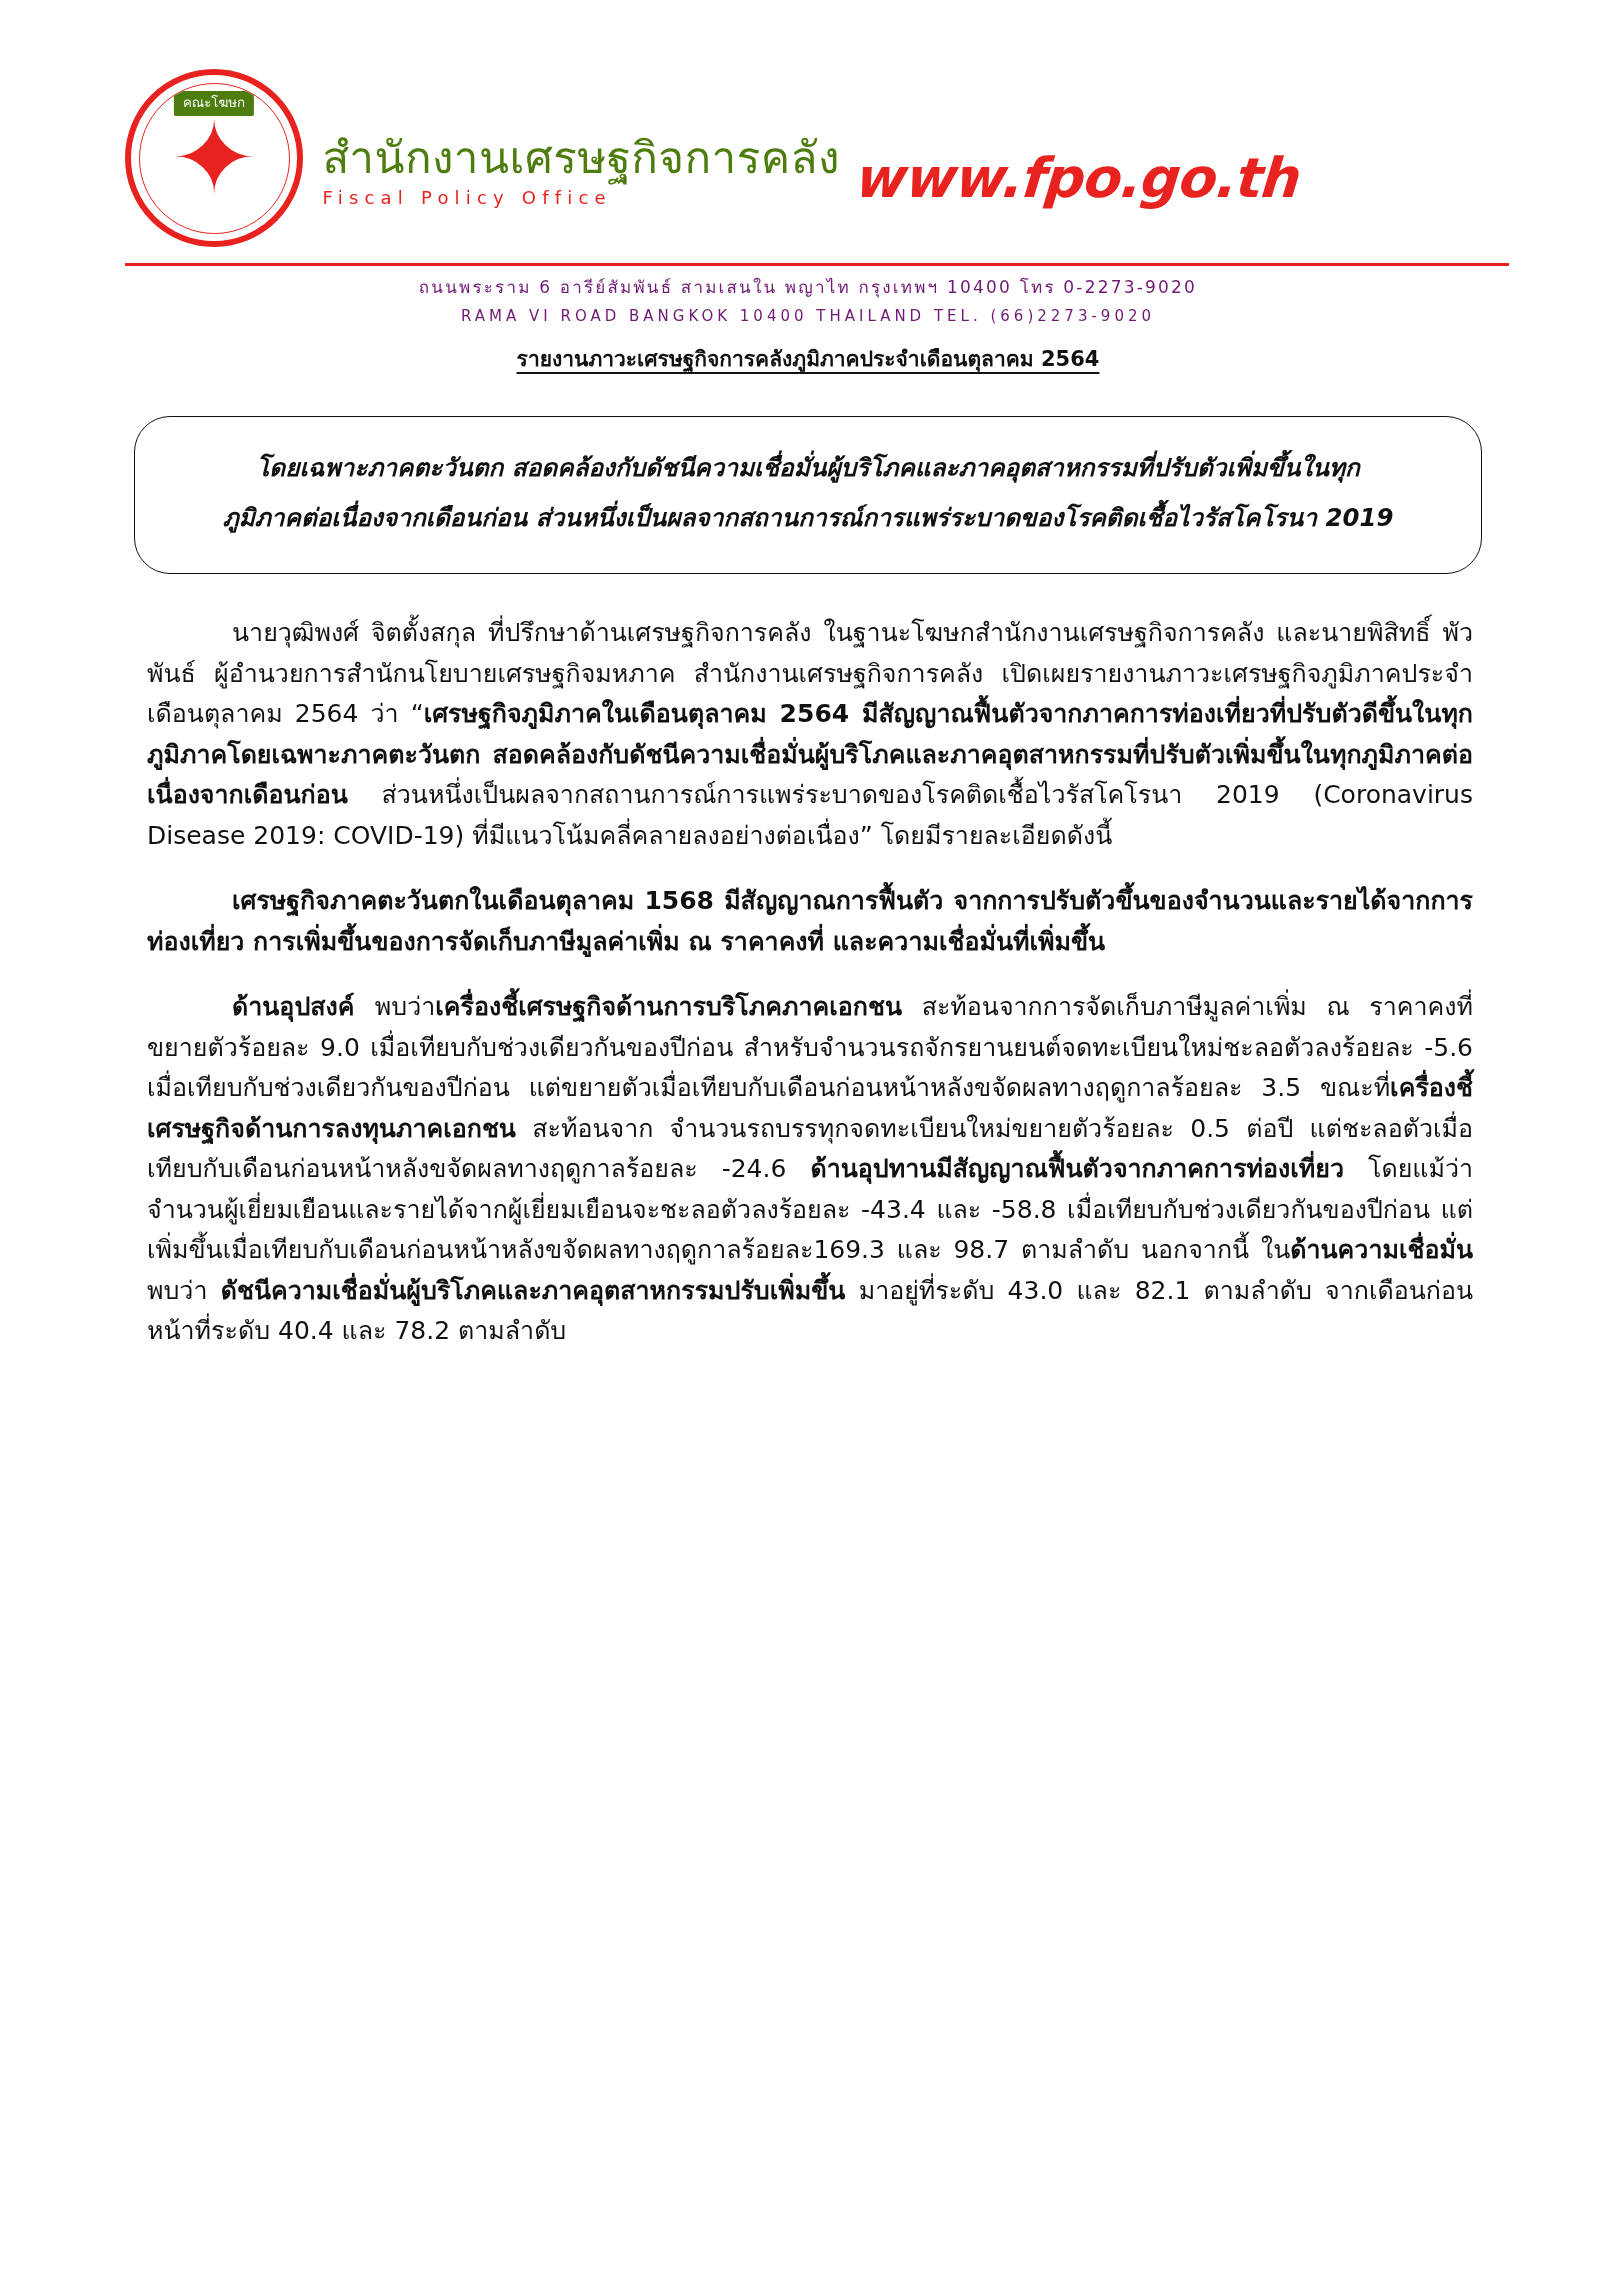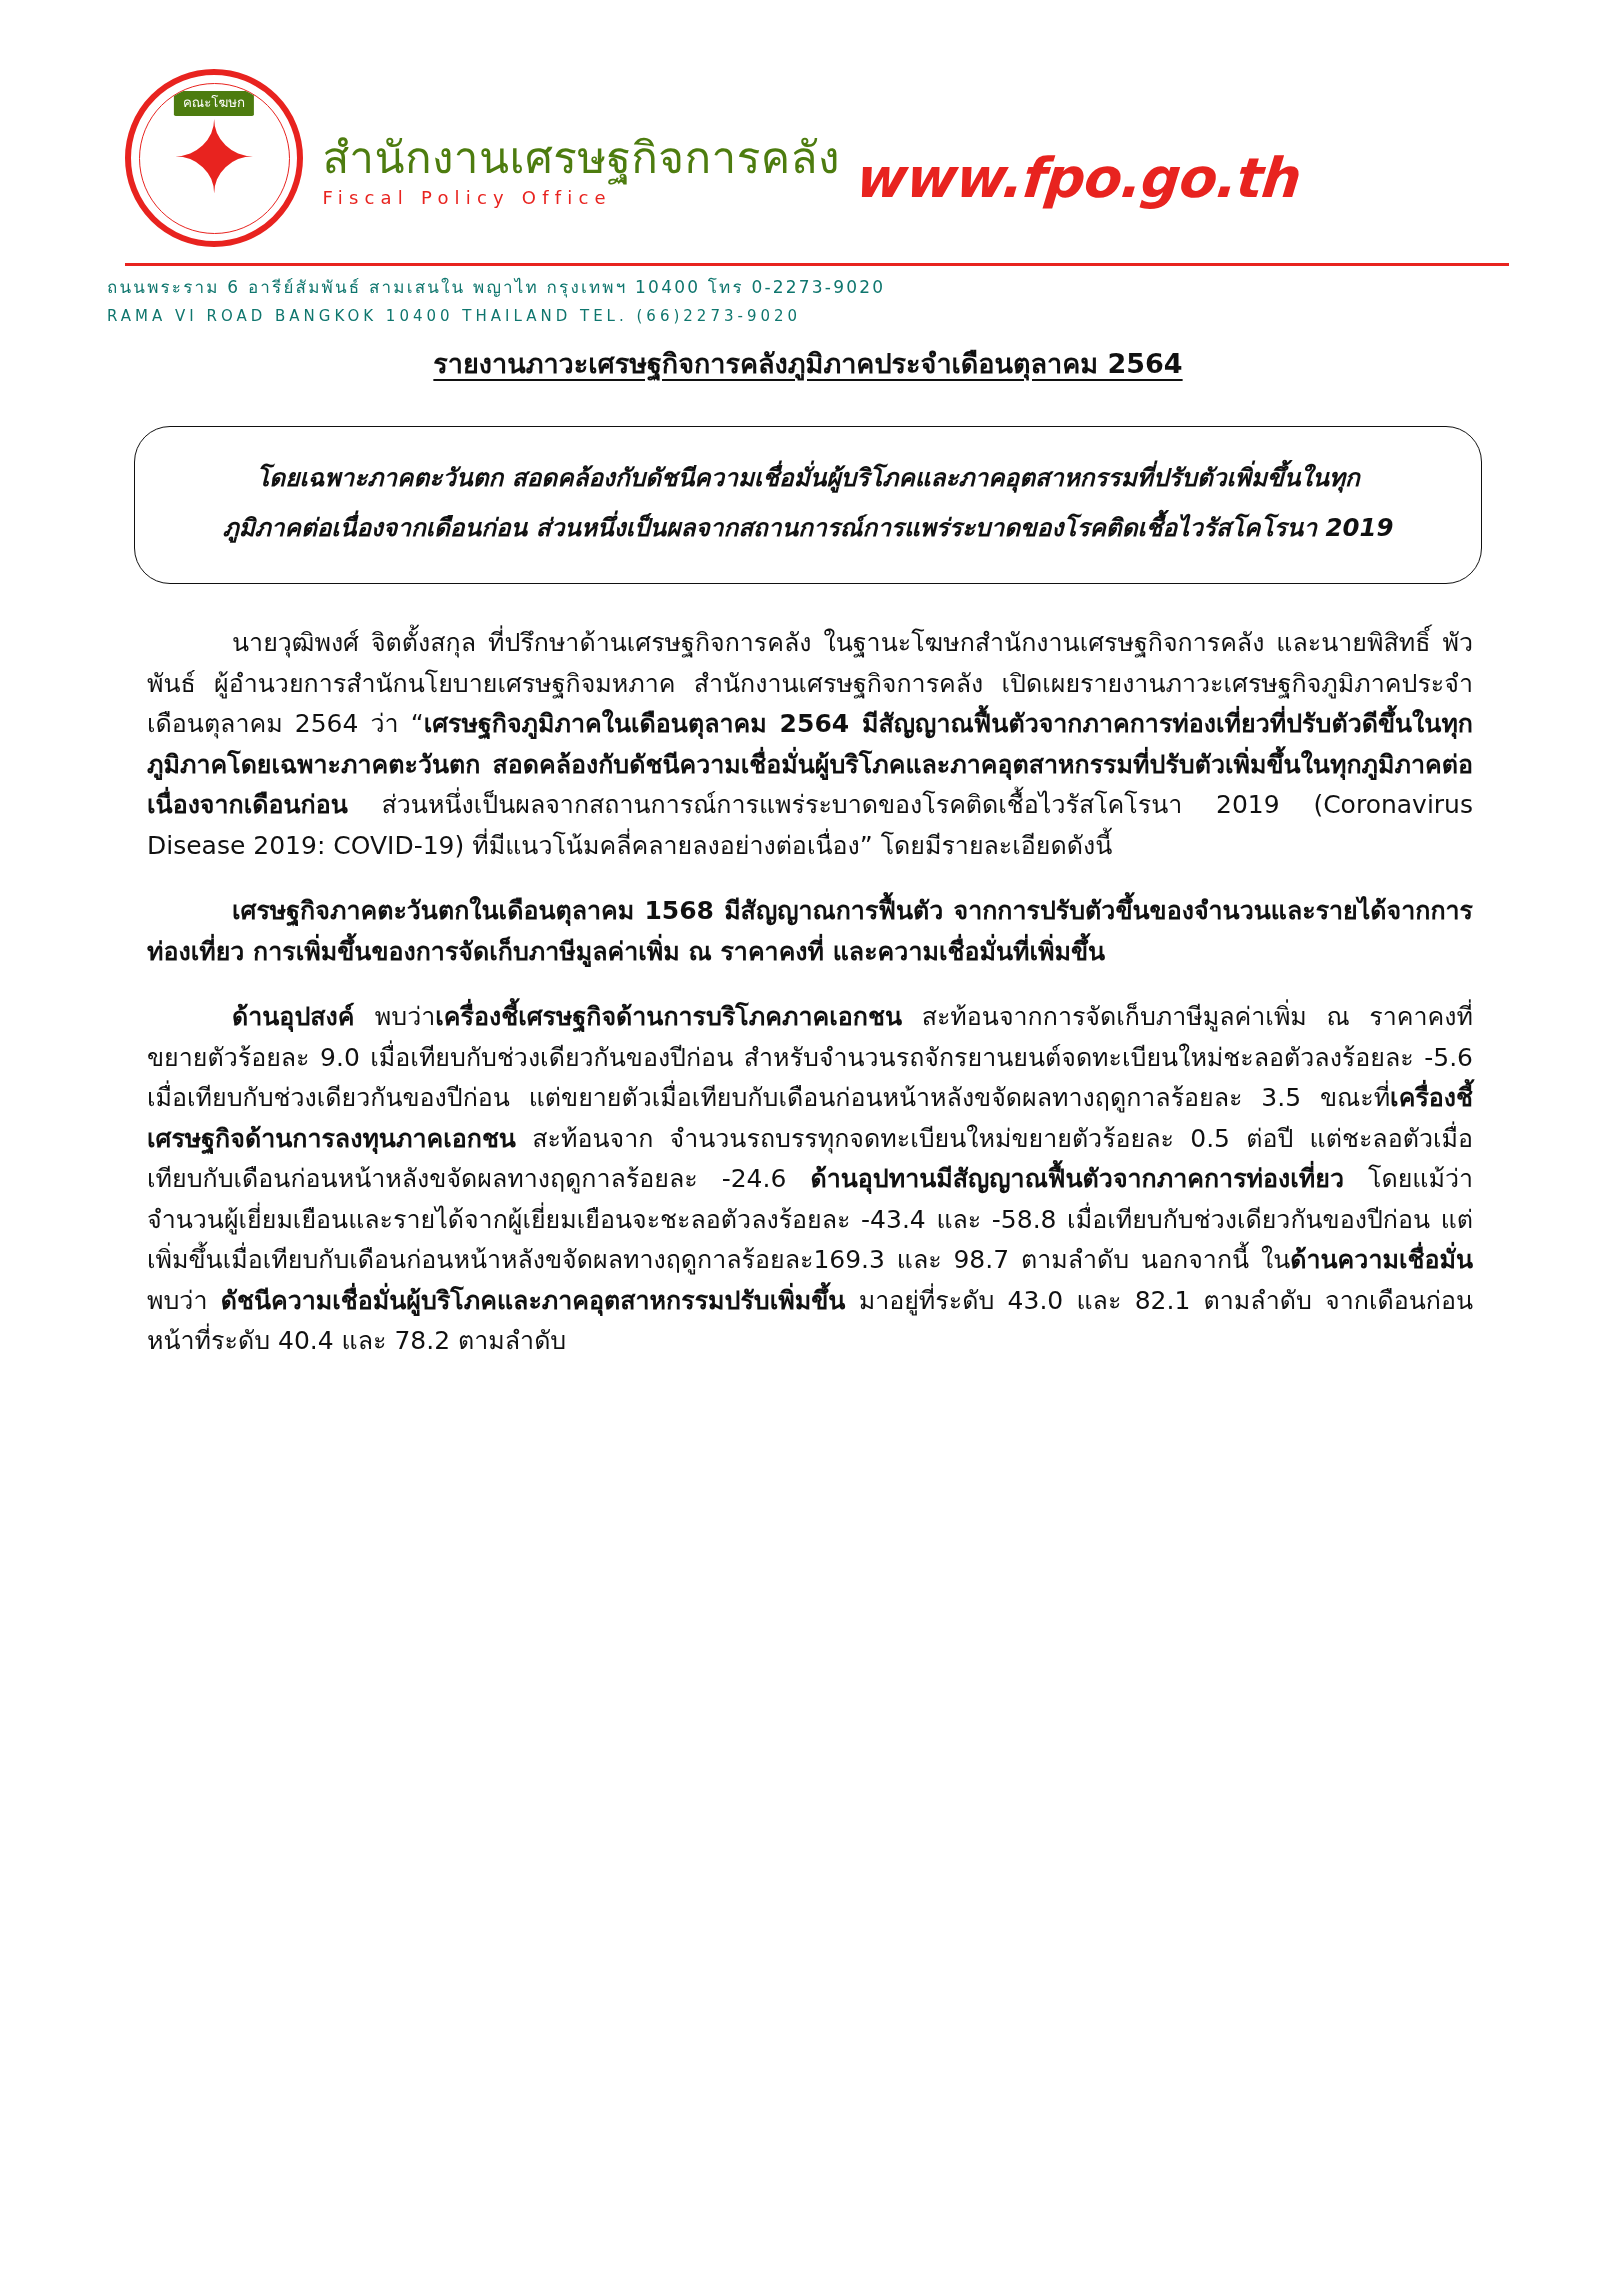--- a/index.html
+++ b/index.html
@@ -111,22 +111,22 @@
     left: 18px;
     right: 0;
     top: 210px;
     height: 2.7px;
     background: #e8231f;
   }
   .addr-th, .addr-en {
     position: absolute;
     left: 0;
     right: 0;
-    text-align: left;
-    color: #0f766e;
+    text-align: center;
+    color: #701a75;
     white-space: nowrap;
   }
   .addr-th {
     top: 220px;
     font-size: 17px;
     letter-spacing: 2.2px;
   }
   .addr-en {
     top: 254px;
     font-size: 15px;
@@ -137,21 +137,21 @@
   .meta-row {
     display: flex;
     justify-content: space-between;
     align-items: baseline;
     margin-top: 98px;
     font-size: 26px;
     padding: 0 36px 0 44px;
   }
   .doc-title {
     text-align: center;
-    font-size: 27px;
+    font-size: 21px;
     font-weight: bold;
     margin-top: 23px;
     text-decoration: underline;
     text-underline-offset: 6.2px;
   }
 
   
   .highlight-box {
     margin: 41px 27px 0 27px;
     border: 1.8px solid #111111;

